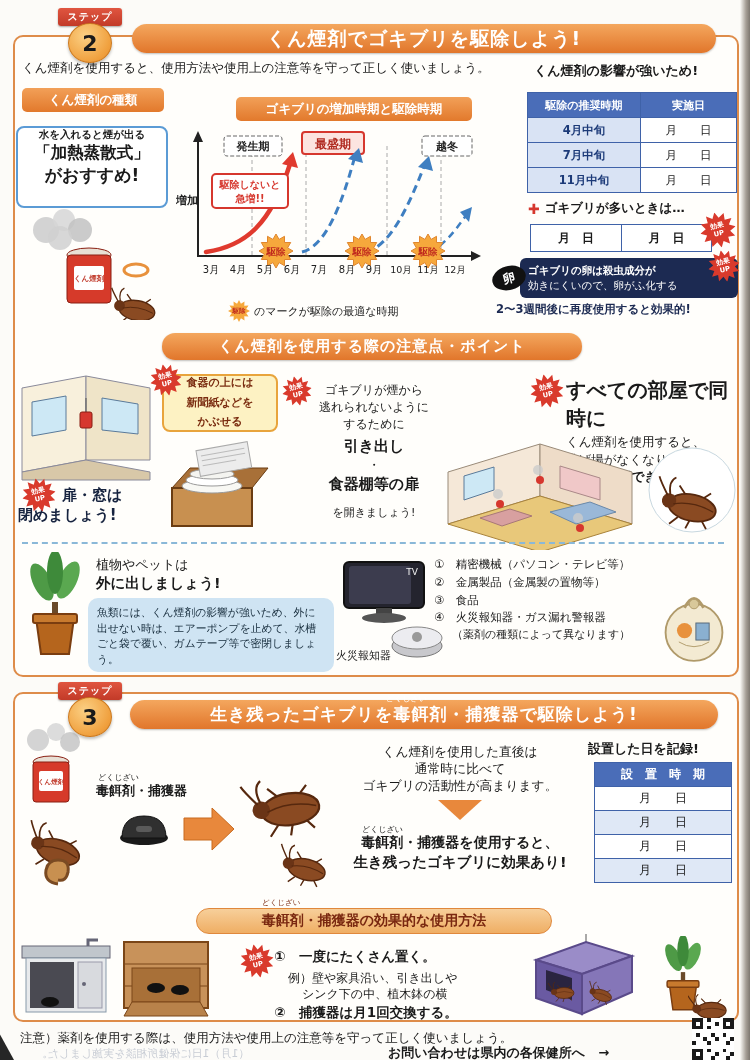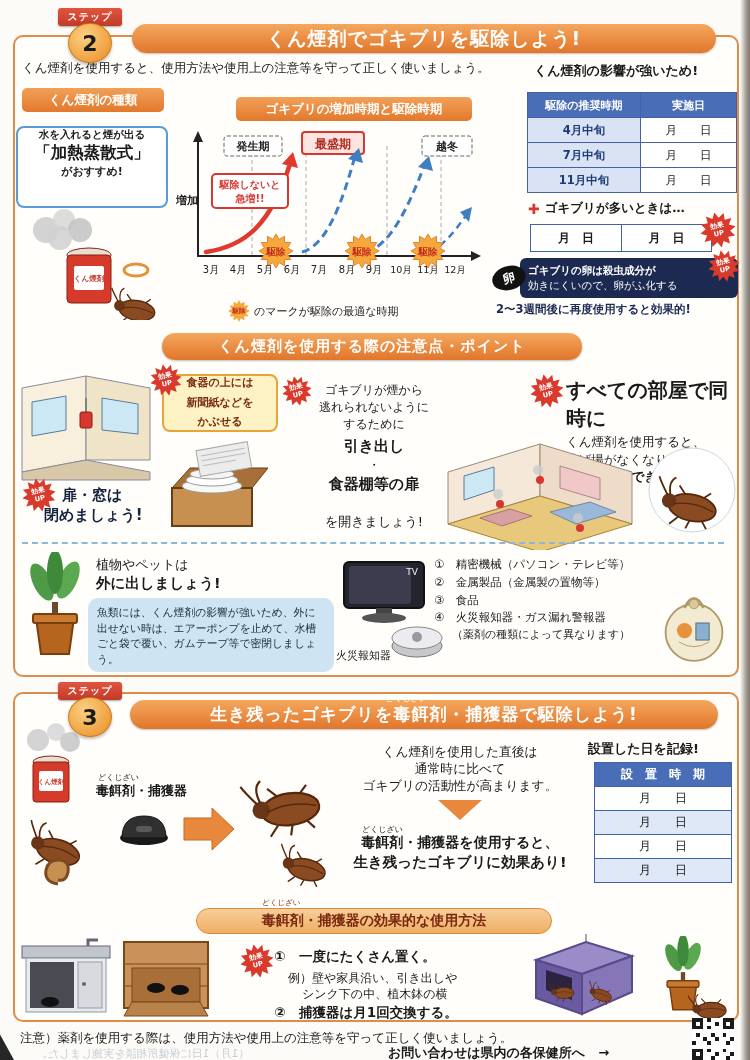--- a/index.html
+++ b/index.html
@@ -83,21 +83,21 @@
 
   <div class="abs banner" style="left:132px;top:24px;width:584px;height:29px;font-size:19px;">くん煙剤でゴキブリを駆除しよう!</div>
 
   <div class="abs" style="left:22px;top:60px;font-size:12.5px;">くん煙剤を使用すると、使用方法や使用上の注意等を守って正しく使いましょう。</div>
 
   <div class="abs olabel" style="left:22px;top:88px;width:142px;height:24px;font-size:12.5px;">くん煙剤の種類</div>
 
   <div class="abs heatbox" style="left:16px;top:126px;width:152px;height:82px;">
     <span class="b" style="display:block;font-size:10.5px;">水を入れると煙が出る</span>
     <span class="b" style="display:block;font-size:16.5px;">「加熱蒸散式」</span>
-    <span class="b" style="display:block;font-size:11px;">がおすすめ!</span>
+    <span class="b" style="display:block;font-size:17px;">がおすすめ!</span>
   </div>
 
   <svg class="abs" style="left:16px;top:208px;" width="152" height="112" viewBox="0 0 152 112">
     <circle cx="30" cy="22" r="13" fill="#cbcbcb" opacity=".85"></circle>
     <circle cx="48" cy="12" r="11" fill="#d6d6d6" opacity=".85"></circle>
     <circle cx="64" cy="22" r="12" fill="#c2c2c2" opacity=".85"></circle>
     <circle cx="44" cy="30" r="12" fill="#d0d0d0" opacity=".85"></circle>
     <ellipse cx="73" cy="47" rx="22" ry="7" fill="#e8dfd4" stroke="#8a1f12"></ellipse>
     <rect x="51" y="47" width="44" height="48" rx="4" fill="#d63a2a" stroke="#8a1f12"></rect>
     <rect x="58" y="58" width="30" height="24" rx="2" fill="#fff"></rect>
@@ -209,21 +209,21 @@
     <polygon points="14,30 48,24 48,58 14,64" fill="#cde8f5" stroke="#5a7a9a"></polygon>
     <polygon points="84,26 120,32 120,62 84,58" fill="#cde8f5" stroke="#5a7a9a"></polygon>
     <path d="M68,26 V40" stroke="#555"></path>
     <rect x="62" y="40" width="12" height="16" rx="2" fill="#d6372e" stroke="#8a1f12"></rect>
   </svg>
   <div class="abs fx" style="left:22px;top:478px;width:34px;height:34px;">
     <span>効果</span>
       <span>UP</span>
   </div>
   <div class="abs b" style="left:62px;top:486px;font-size:15px;color:#16233f;">扉・窓は</div>
-  <div class="abs b" style="left:44px;top:506px;font-size:15px;color:#16233f;">閉めましょう!</div>
+  <div class="abs b" style="left:18px;top:506px;font-size:15px;color:#16233f;">閉めましょう!</div>
 
   <div class="abs yellowbox" style="left:162px;top:374px;width:116px;height:58px;font-size:11px;line-height:1.35;">
     <span>食器の上には</span>
     <span>新聞紙などを</span>
     <span>かぶせる</span>
   </div>
   <div class="abs fx" style="left:150px;top:364px;width:32px;height:32px;">
     <span>効果</span>
       <span>UP</span>
   </div>
@@ -243,21 +243,21 @@
     <span>効果</span>
       <span>UP</span>
   </div>
   <div class="abs c" style="left:306px;top:382px;width:136px;font-size:12px;line-height:1.4;">
     <span style="display:block;">ゴキブリが煙から</span>
     <span style="display:block;">逃れられないように</span>
     <span style="display:block;">するために</span>
     <span class="b" style="display:block;font-size:15px;margin-top:4px;">引き出し</span>
     <span style="display:block;">・</span>
     <span class="b" style="display:block;font-size:15px;">食器棚等の扉</span>
-    <span style="display:block;font-size:13px;margin-top:18px;">を開きましょう!</span>
+    <span style="display:block;font-size:11px;margin-top:10px;">を開きましょう!</span>
   </div>
 
   <div class="abs fx" style="left:530px;top:374px;width:34px;height:34px;">
     <span>効果</span>
       <span>UP</span>
   </div>
   <div class="abs" style="left:566px;top:376px;width:176px;line-height:1.42;">
     <span class="b" style="display:block;font-size:20px;">すべての部屋で同時に</span>
     <span style="display:block;font-size:12.5px;">くん煙剤を使用すると、</span>
     <span style="display:block;font-size:12.5px;">逃げ場がなくなり</span>

